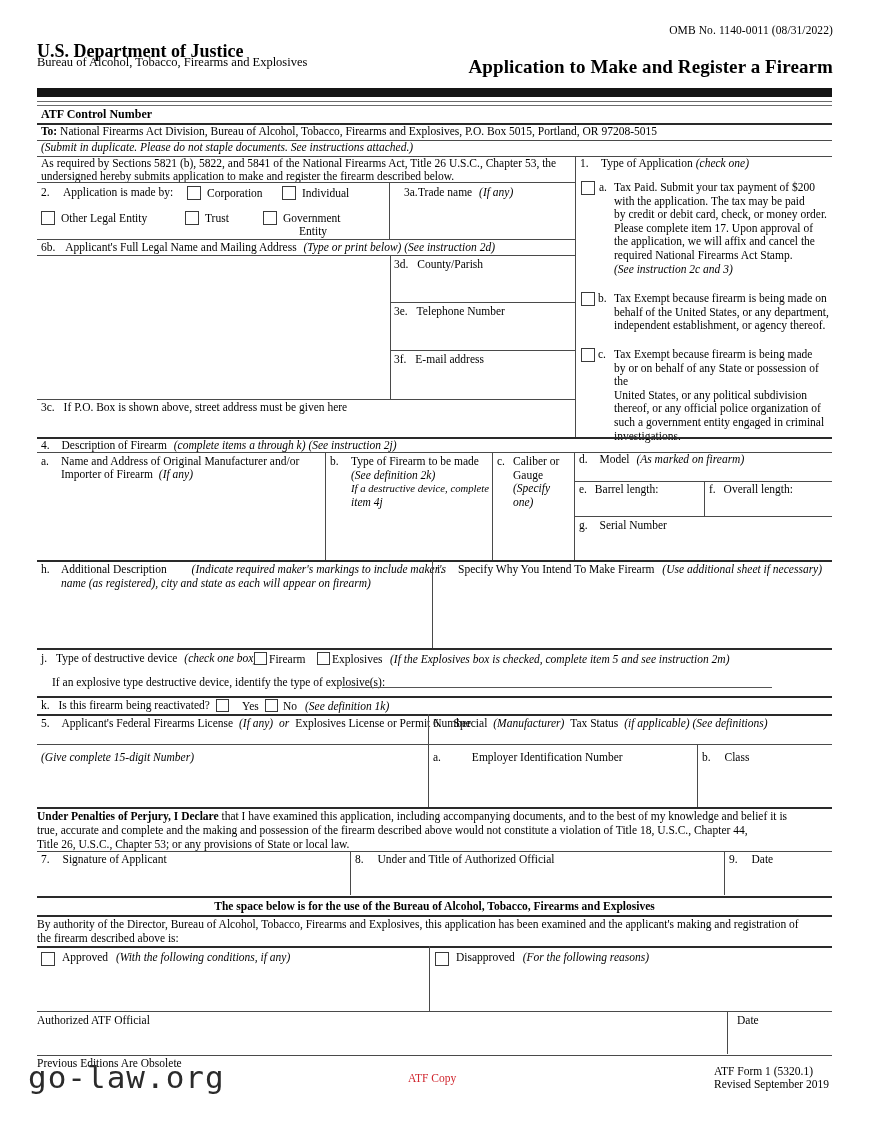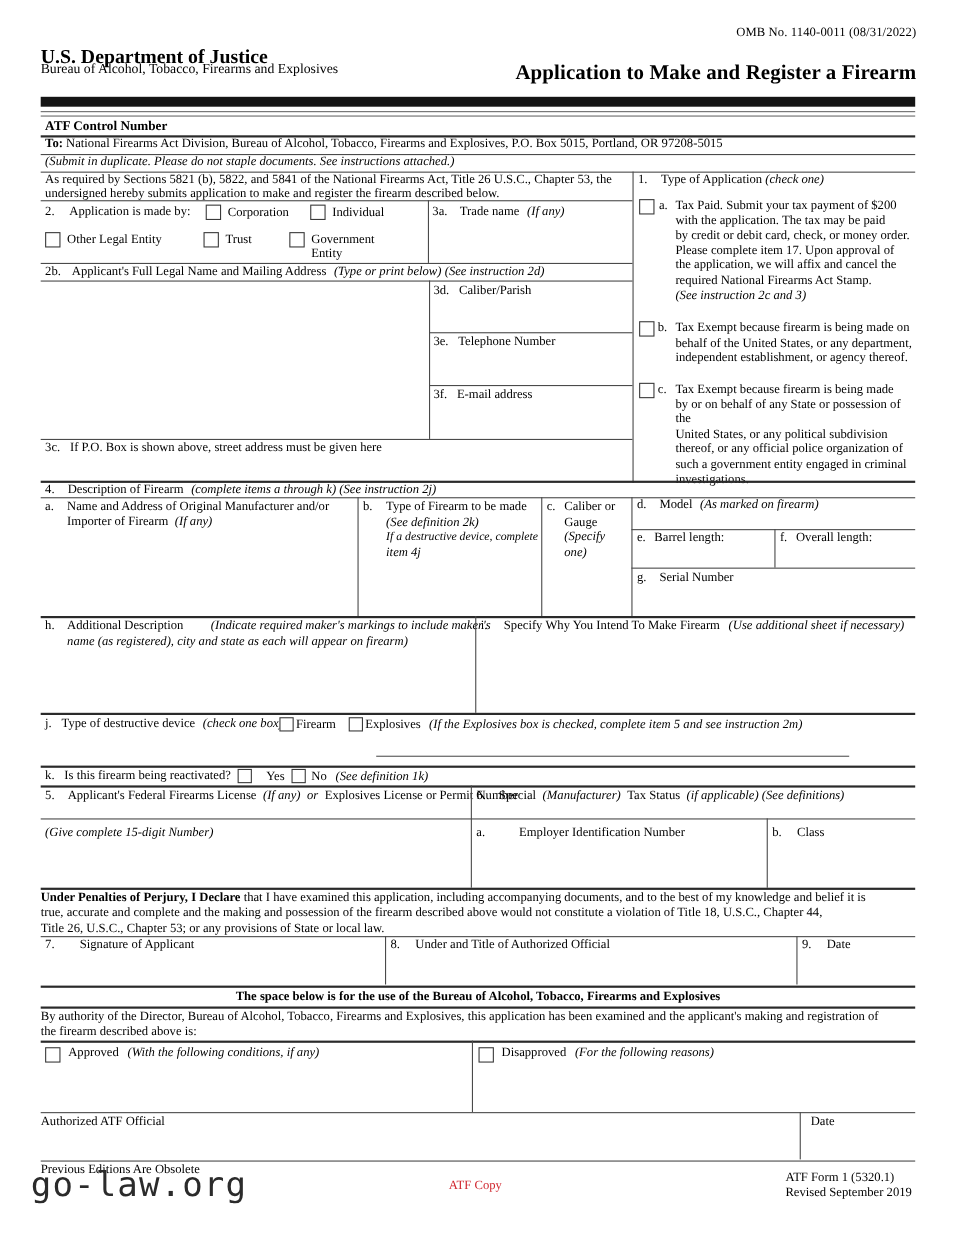--- a/index.html
+++ b/index.html
@@ -146,44 +146,44 @@
   <div class="t" style="left:207px; top:187px;">Corporation</div>
   <div class="cb s14" style="left:282px; top:186px;"></div>
   <div class="t" style="left:302px; top:187px;">Individual</div>
 
   <div class="cb s14" style="left:41px; top:211px;"></div>
   <div class="t" style="left:61px; top:212px;">Other Legal Entity</div>
   <div class="cb s14" style="left:185px; top:211px;"></div>
   <div class="t" style="left:205px; top:212px;">Trust</div>
   <div class="cb s14" style="left:263px; top:211px;"></div>
   <div class="t" style="left:283px; top:212px;">Government</div>
-  <div class="t" style="left:283px; top:225px;text-align:right;">Entity</div>
+  <div class="t" style="left:299px; top:225px;text-align:right;">Entity</div>
 
   <div class="vl" style="left:389px; top:182px; height:57px;"></div>
-  <div class="t" style="left:393px; top:186px;text-align:right;">3a.</div>
+  <div class="t" style="left:404px; top:186px;text-align:right;">3a.</div>
   <div class="t" style="left:418px; top:186px;">
     <span>Trade name</span>
     <span class="i" style="margin-left:4px;">(If any)</span>
   </div>
 
   <div class="hl" style="left:37px; top:239px; width:538px;"></div>
   <div class="t" style="left:41px; top:241px;">
-    <span>2b.</span>
+    <span>6b.</span>
     <span style="margin-left:7px;">Applicant's Full Legal Name and Mailing Address</span>
     <span class="i" style="margin-left:4px;">(Type or print below) (See instruction 2d)</span>
   </div>
   <div class="hl" style="left:37px; top:255px; width:538px;"></div>
 
   <div style="position:absolute;left:38px;top:256px;width:352px;height:143px;"></div>
 
   <div class="vl" style="left:390px; top:255px; height:144px;"></div>
 
   <div class="t" style="left:394px; top:258px;">
     <span>3d.</span>
-    <span style="margin-left:6px;">Caliber/Parish</span>
+    <span style="margin-left:6px;">County/Parish</span>
   </div>
   <div style="position:absolute;left:392px;top:272px;width:182px;height:28px;"></div>
   <div class="hl" style="left:390px; top:302px; width:185px;"></div>
 
   <div class="t" style="left:394px; top:305px;">
     <span>3e.</span>
     <span style="margin-left:6px;">Telephone Number</span>
   </div>
   <div style="position:absolute;left:392px;top:319px;width:182px;height:29px;"></div>
   <div class="hl" style="left:390px; top:350px; width:185px;"></div>
@@ -291,20 +291,21 @@
     <span>j.</span>
     <span style="margin-left:6px;">Type of destructive device</span>
     <span class="i" style="margin-left:4px;">(check one box):</span>
   </div>
   <div class="cb s13" style="left:254px; top:652px;"></div>
   <div class="t" style="left:269px; top:653px;">Firearm</div>
   <div class="cb s13" style="left:317px; top:652px;"></div>
   <div class="t" style="left:332px; top:653px;">Explosives</div>
   <div class="t i" style="left:390px; top:653px;">(If the Explosives box is checked, complete item 5 and see instruction 2m)</div>
 
+  <div class="t" style="left:52px; top:676px;">If an explosive type destructive device, identify the type of explosive(s):</div>
   <div class="uline" style="left:342px; top:687px; width:430px;"></div>
 
   <div class="hl2" style="left:37px; top:696px; width:795px;"></div>
 
   <div class="t" style="left:41px; top:699px;">
     <span>k.</span>
     <span style="margin-left:6px;">Is this firearm being reactivated?</span>
   </div>
   <div class="cb s13" style="left:216px; top:699px;"></div>
   <div class="t" style="left:242px; top:700px;">Yes</div>
@@ -355,21 +356,21 @@
   <div class="t" style="left:37px; top:810px; width:795px;">
     <span class="b">Under Penalties of Perjury, I Declare</span><span> that I have examined this application, including accompanying documents, and to the best of my knowledge and belief it is</span>
   </div>
   <div class="t" style="left:37px; top:824px;">true, accurate and complete and the making and possession of the firearm described above would not constitute a violation of Title 18, U.S.C., Chapter 44,</div>
   <div class="t" style="left:37px; top:838px;">Title 26, U.S.C., Chapter 53; or any provisions of State or local law.</div>
 
   <div class="hl" style="left:37px; top:851px; width:795px;"></div>
 
   <div class="t" style="left:41px; top:853px;">
     <span>7.</span>
-    <span style="margin-left:20px;">Signature of Applicant</span>
+    <span style="margin-left:10px;">Signature of Applicant</span>
   </div>
   <div style="position:absolute;left:38px;top:868px;width:311px;height:26px;"></div>
 
   <div class="vl" style="left:350px; top:851px; height:44px;"></div>
   <div class="t" style="left:355px; top:853px;">
     <span>8.</span>
     <span style="margin-left:11px;">Under and Title of Authorized Official</span>
   </div>
   <div style="position:absolute;left:352px;top:868px;width:370px;height:26px;"></div>
 

